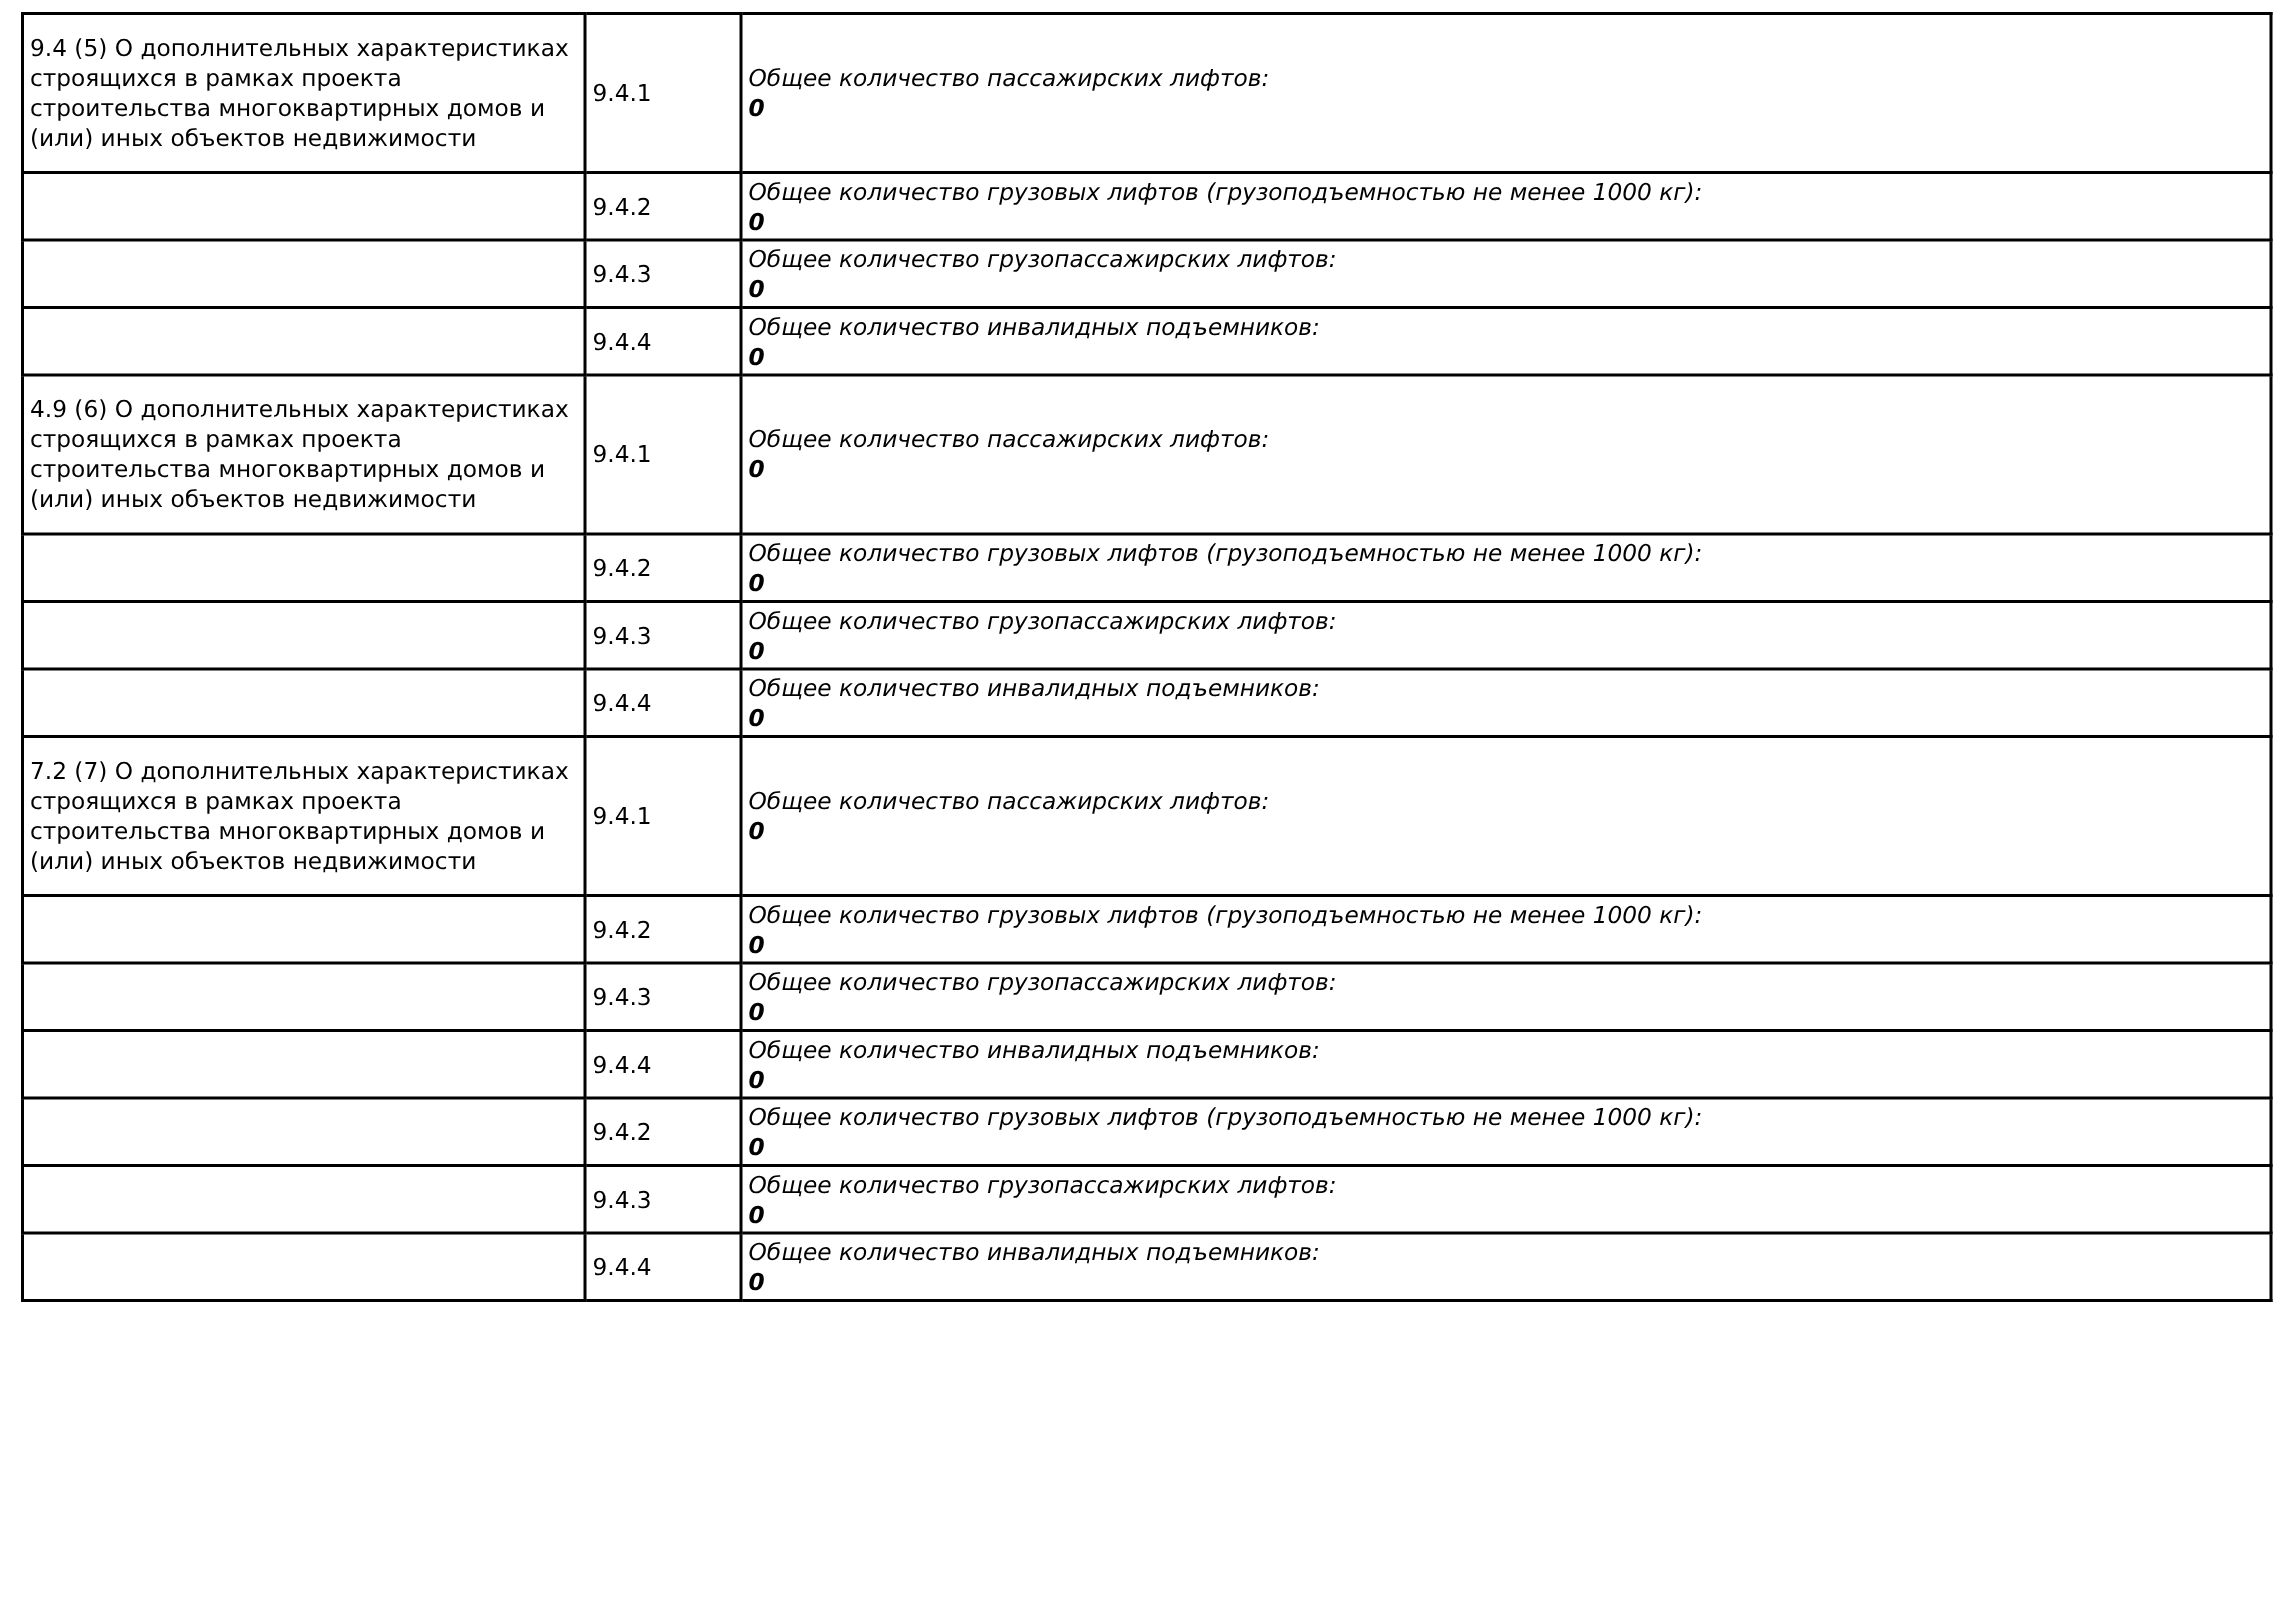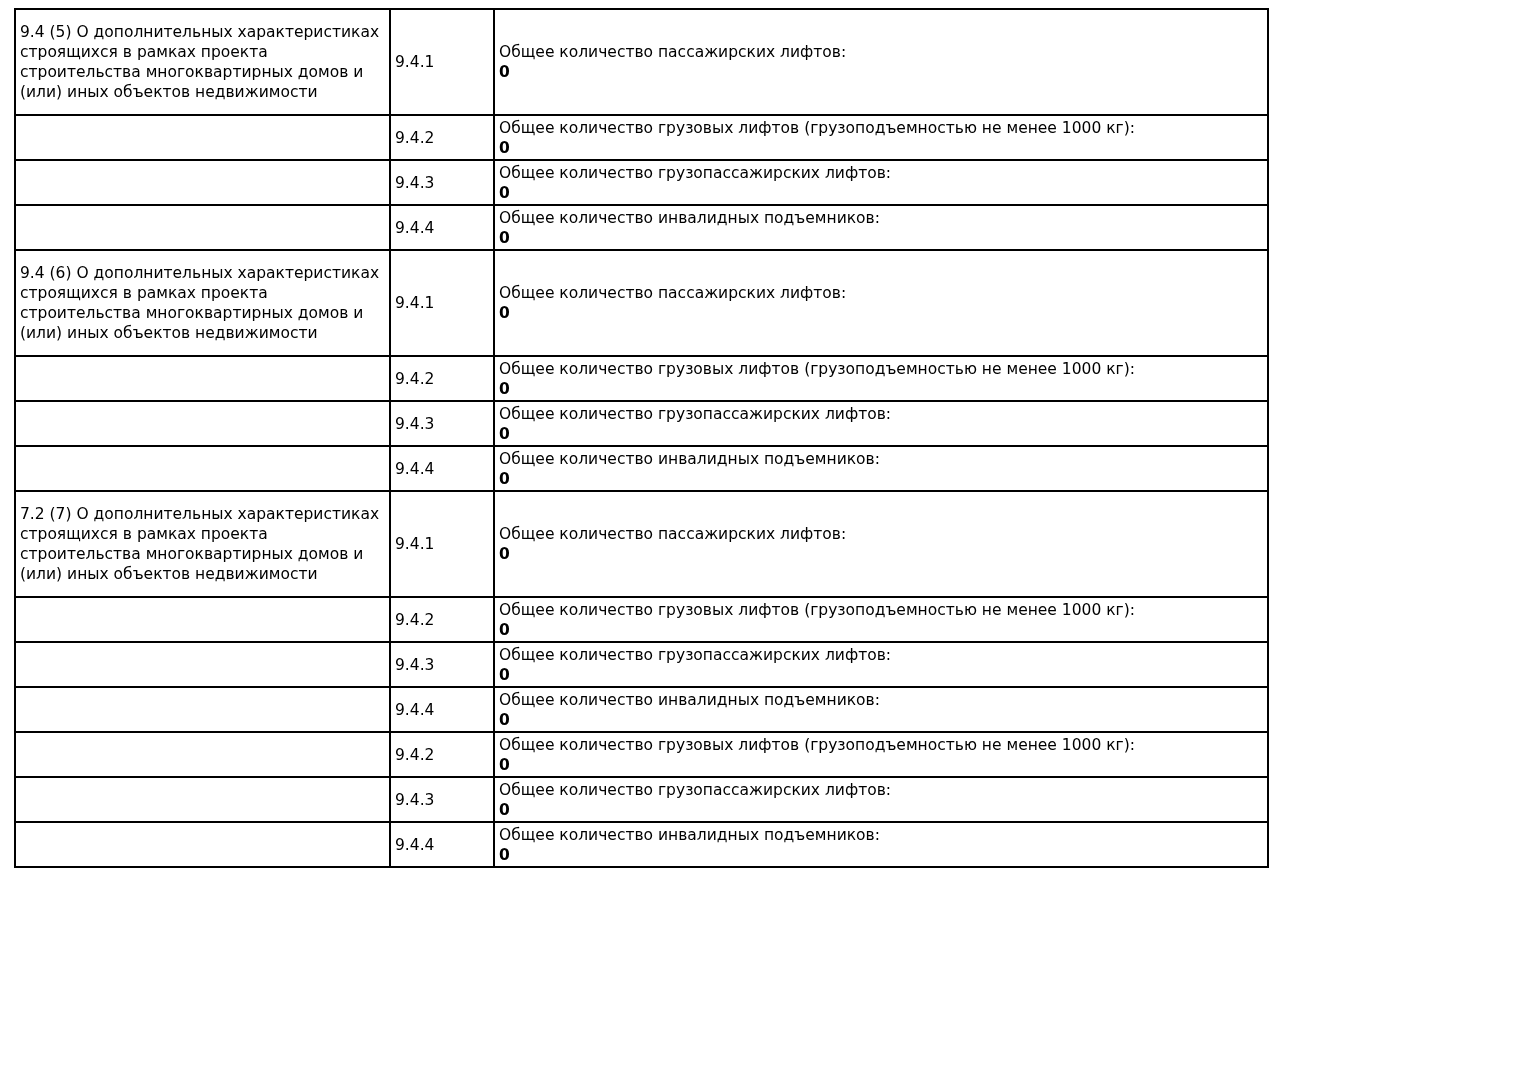--- a/index.html
+++ b/index.html
@@ -10,40 +10,41 @@
     height: 1080px;
     overflow: hidden;
     font-family: "DejaVu Sans", "Liberation Sans", sans-serif;
     font-size: 15.5px;
     line-height: 20px;
     color: #000000;
   }
   table.decl {
     border-collapse: collapse;
     table-layout: fixed;
-    width: 1255px;
+    width: 1501px;
     margin: 8px 0 0 14px;
   }
   table.decl td {
     border: 2px solid #000000;
     padding: 1px 4px;
     vertical-align: middle;
     overflow: hidden;
     word-wrap: break-word;
   }
   td.c1 {
     vertical-align: top;
     padding: 2px 12px 2px 3px;
   }
   td.c2 {
     padding-left: 4px;
     margin-top: 28px;
   }
   td.c3 {
     padding-left: 4px;
+    font-style: italic;
   }
   tr.row-first { height: 106px; }
   tr.row-small { height: 45px; }
   .val { font-weight: bold; }
 </style>
 </head>
 <body>
 
 <table class="decl">
   <colgroup>
@@ -82,21 +83,21 @@
       <td class="c2">9.4.4</td>
       <td class="c3">
         <div>Общее количество инвалидных подъемников:</div>
         <div class="val">0</div>
       </td>
     </tr>
   </tbody>
 
   <tbody>
     <tr class="row-first">
-      <td class="c1">9.4 (6) О дополнительных характеристиках строящихся в рамках проекта строительства многоквартирных домов и (или) иных объектов недвижимости</td>
+      <td class="c1">4.9 (6) О дополнительных характеристиках строящихся в рамках проекта строительства многоквартирных домов и (или) иных объектов недвижимости</td>
       <td class="c2">9.4.1</td>
       <td class="c3">
         <div>Общее количество пассажирских лифтов:</div>
         <div class="val">0</div>
       </td>
     </tr>
     <tr class="row-small">
       <td class="c1"></td>
       <td class="c2">9.4.2</td>
       <td class="c3">

